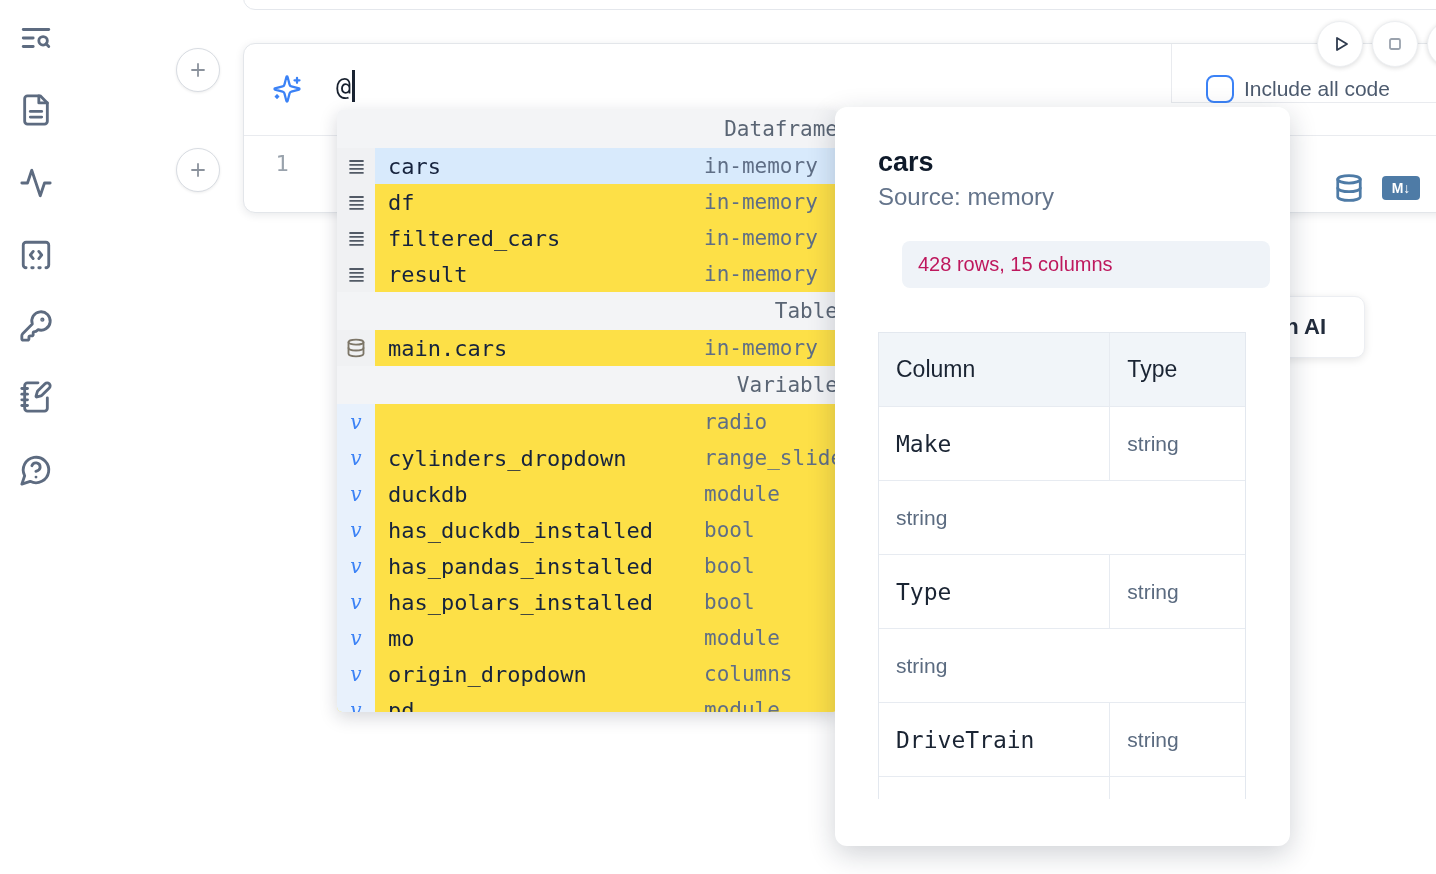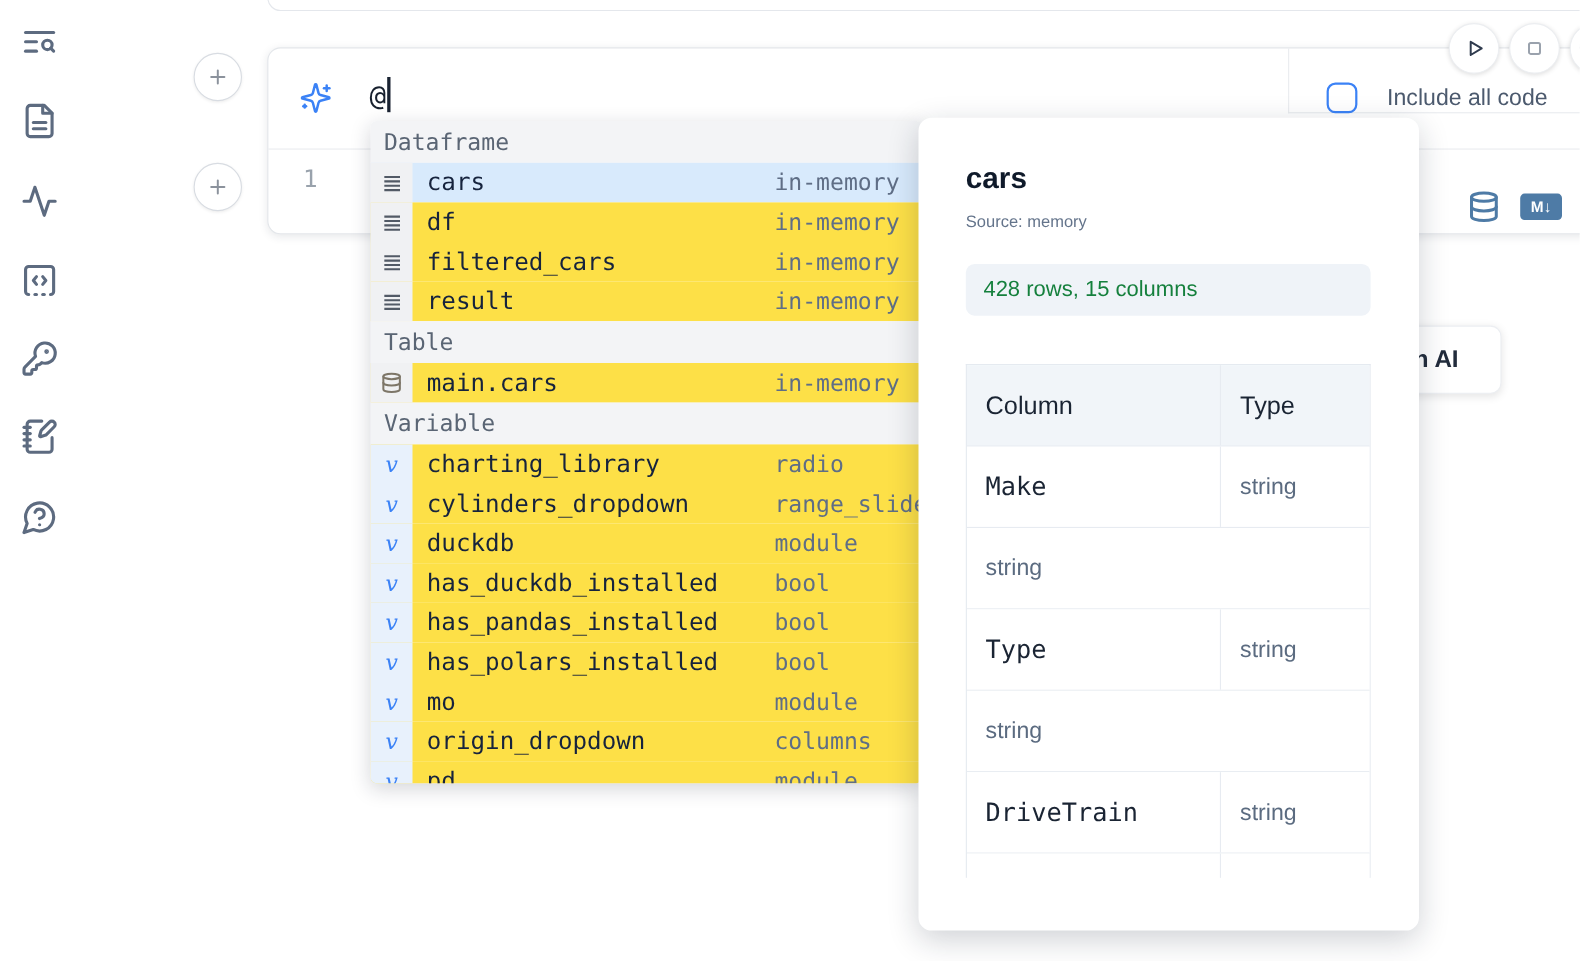--- a/index.html
+++ b/index.html
@@ -32,21 +32,21 @@
   .sparkle { position:absolute; left:28px; top:30px; width:30px; height:30px; color:#3b82f6; }
   .sparkle svg { width:100%; height:100%; stroke:currentColor; fill:none; stroke-width:1.8;
                  stroke-linecap:round; stroke-linejoin:round; }
   .prompt { position:absolute; left:92px; top:26px; font-size:25px; color:#17202e; }
   .caret { display:inline-block; width:3px; height:32px; background:#1a2332;
            vertical-align:-7px; margin-left:1px; }
   .include-pane { position:absolute; left:927px; top:0; width:330px; height:59px;
                   border-left:1px solid #e9ebef; border-bottom:1px solid #e9ebef; }
   .checkbox { position:absolute; left:34px; top:31px; width:28px; height:28px;
               border:2px solid #3b82f6; border-radius:8px; background:#fff; cursor:pointer; }
-  .include-label { position:absolute; left:89px; top:33px; font-size:21px; color:#4c5a6e; }
+  .include-label { position:absolute; left:72px; top:33px; font-size:21px; color:#4c5a6e; }
   .code-row { position:relative; height:77px; }
   .line-no { position:absolute; left:22px; top:15px; width:32px; text-align:center;
              font-size:22px; color:#99a2ac; }
   .cell-actions { position:absolute; left:1090px; top:37px; display:flex; gap:18px; align-items:center; }
   .db-blue { width:30px; height:30px; color:#4e7ba6; cursor:pointer; }
   .db-blue svg, .db-gray svg { width:100%; height:100%; stroke:currentColor; fill:none;
              stroke-width:2.2; stroke-linecap:round; stroke-linejoin:round; }
   .md-badge { width:38px; height:24px; background:#4e7ba6; border-radius:4px; color:#fff;
               font-size:14px; font-weight:bold; display:flex; align-items:center;
               justify-content:center; letter-spacing:0; cursor:pointer; }
@@ -54,21 +54,21 @@
   
   .run-btn { position:absolute; top:21px; width:46px; height:46px; border-radius:50%;
              background:#fff; border:1px solid #eceef1; box-shadow:0 1px 5px rgba(0,0,0,.14);
              display:flex; align-items:center; justify-content:center; cursor:pointer; z-index:8; }
   .run-btn svg { width:24px; height:24px; fill:none; stroke-linejoin:round; stroke-linecap:round; }
 
   
   .ac { position:absolute; left:337px; top:110px; width:501px; height:602px; background:#fff;
         border-radius:5px; box-shadow:0 5px 18px rgba(20,30,50,.18); overflow:hidden; z-index:5; }
   .ac-head { height:38px; line-height:38px; background:#f3f4f6; color:#5a6574;
-             font-size:21px; padding-left:12px; font-family:"DejaVu Sans Mono", monospace; }
+             font-size:21px; padding-left:12px; font-family:"DejaVu Sans Mono", monospace;text-align:right; }
   .ac-row { display:flex; align-items:center; height:36px; background:#fde047; cursor:pointer; }
   .ac-row.sel { background:#d8eafc; }
   .gut { width:38px; height:36px; flex:none; display:flex; align-items:center; justify-content:center; }
   .g-gray { background:#f0f1f3; }
   .g-blue { background:#e8f1fc; }
   .rows-ic { width:19px; height:19px; color:#525a66; }
   .rows-ic svg { width:100%; height:100%; stroke:currentColor; stroke-width:2.4; fill:none; }
   .db-gray { width:20px; height:20px; color:#7d7668; }
   .var-v { font-family:"DejaVu Serif", serif; font-style:italic; font-size:20px; color:#3b82f6; }
   .nm { margin-left:13px; font-size:22px; color:#16233d;
@@ -81,23 +81,23 @@
   .ai-card { position:absolute; left:1120px; top:296px; width:245px; height:62px; background:#fff;
              border:1px solid #eceef2; border-radius:10px; box-shadow:0 2px 8px rgba(0,0,0,.10);
              z-index:6; text-align:right; line-height:60px; padding-right:38px;
              font-size:22px; font-weight:bold; color:#222c3c; cursor:pointer; }
 
   
   .popup { position:absolute; left:835px; top:107px; width:455px; height:739px; background:#fff;
            border-radius:12px; box-shadow:0 8px 28px rgba(20,30,50,.20); z-index:10;
            padding-left:43px; overflow:hidden; }
   .pp-title { margin-top:38px; font-size:27px; font-weight:bold; color:#0f1a2a; line-height:34px; }
-  .pp-source { margin-top:14px; font-size:15px; color:#64748b; }
+  .pp-source { margin-top:4px; font-size:24px; color:#64748b; }
   .pp-badge { margin-top:30px; width:368px; height:47px; background:#eff3f8; border-radius:8px;
-              line-height:47px; padding-left:16px; font-size:20px; color:#15803d; }
+              line-height:47px; padding-left:16px; font-size:20px; color:#be185d;margin-left:24px; }
   .pp-table { margin-top:44px; width:368px; border:1px solid #e3e8ef; border-bottom:none; }
   .pp-tr { display:flex; height:74px; border-bottom:1px solid #e7ebf1; background:#fff;text-align:right; }
   .pp-tr.hd { background:#f1f5f9; }
   .pp-tr.partial { height:22px; border-bottom:none; }
   .pp-c1 { width:232px; border-right:1px solid #e7ebf1; display:flex; align-items:center;
            padding-left:17px; }
   .pp-c2 { width:135px; display:flex; align-items:center; padding-left:17px; }
   .hd .pp-c1, .hd .pp-c2 { font-size:23px; color:#1a2433; font-family:"Liberation Sans", sans-serif; }
   .colname { font-size:23px; color:#1a2433; font-family:"DejaVu Sans Mono", monospace; }
   .coltype { font-size:21px; color:#5b6b80; }
@@ -277,21 +277,20 @@
     <span class="nm">main.cars</span>
     <span class="tp"><span>in-memory</span></span>
   </div>
 
   <div class="ac-head">Variable</div>
 
   <div class="ac-row">
     <span class="gut g-blue">
         <span class="var-v">v</span>
       </span>
-    <span class="nm">charting_library</span>
     <span class="tp"><span>radio</span></span>
   </div>
   <div class="ac-row">
     <span class="gut g-blue">
         <span class="var-v">v</span>
       </span>
     <span class="nm">cylinders_dropdown</span>
     <span class="tp"><span>range_slider</span></span>
   </div>
   <div class="ac-row">

